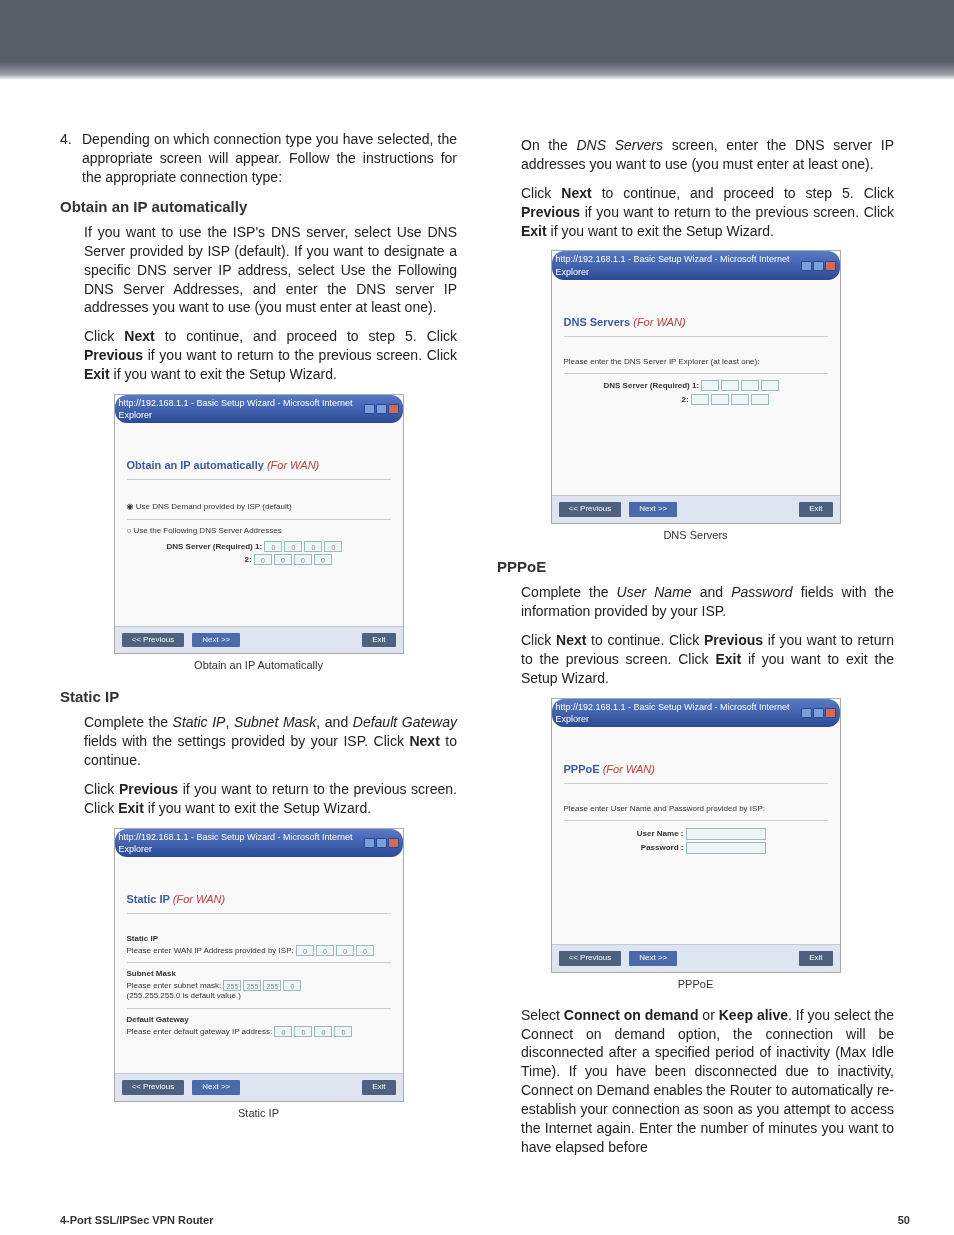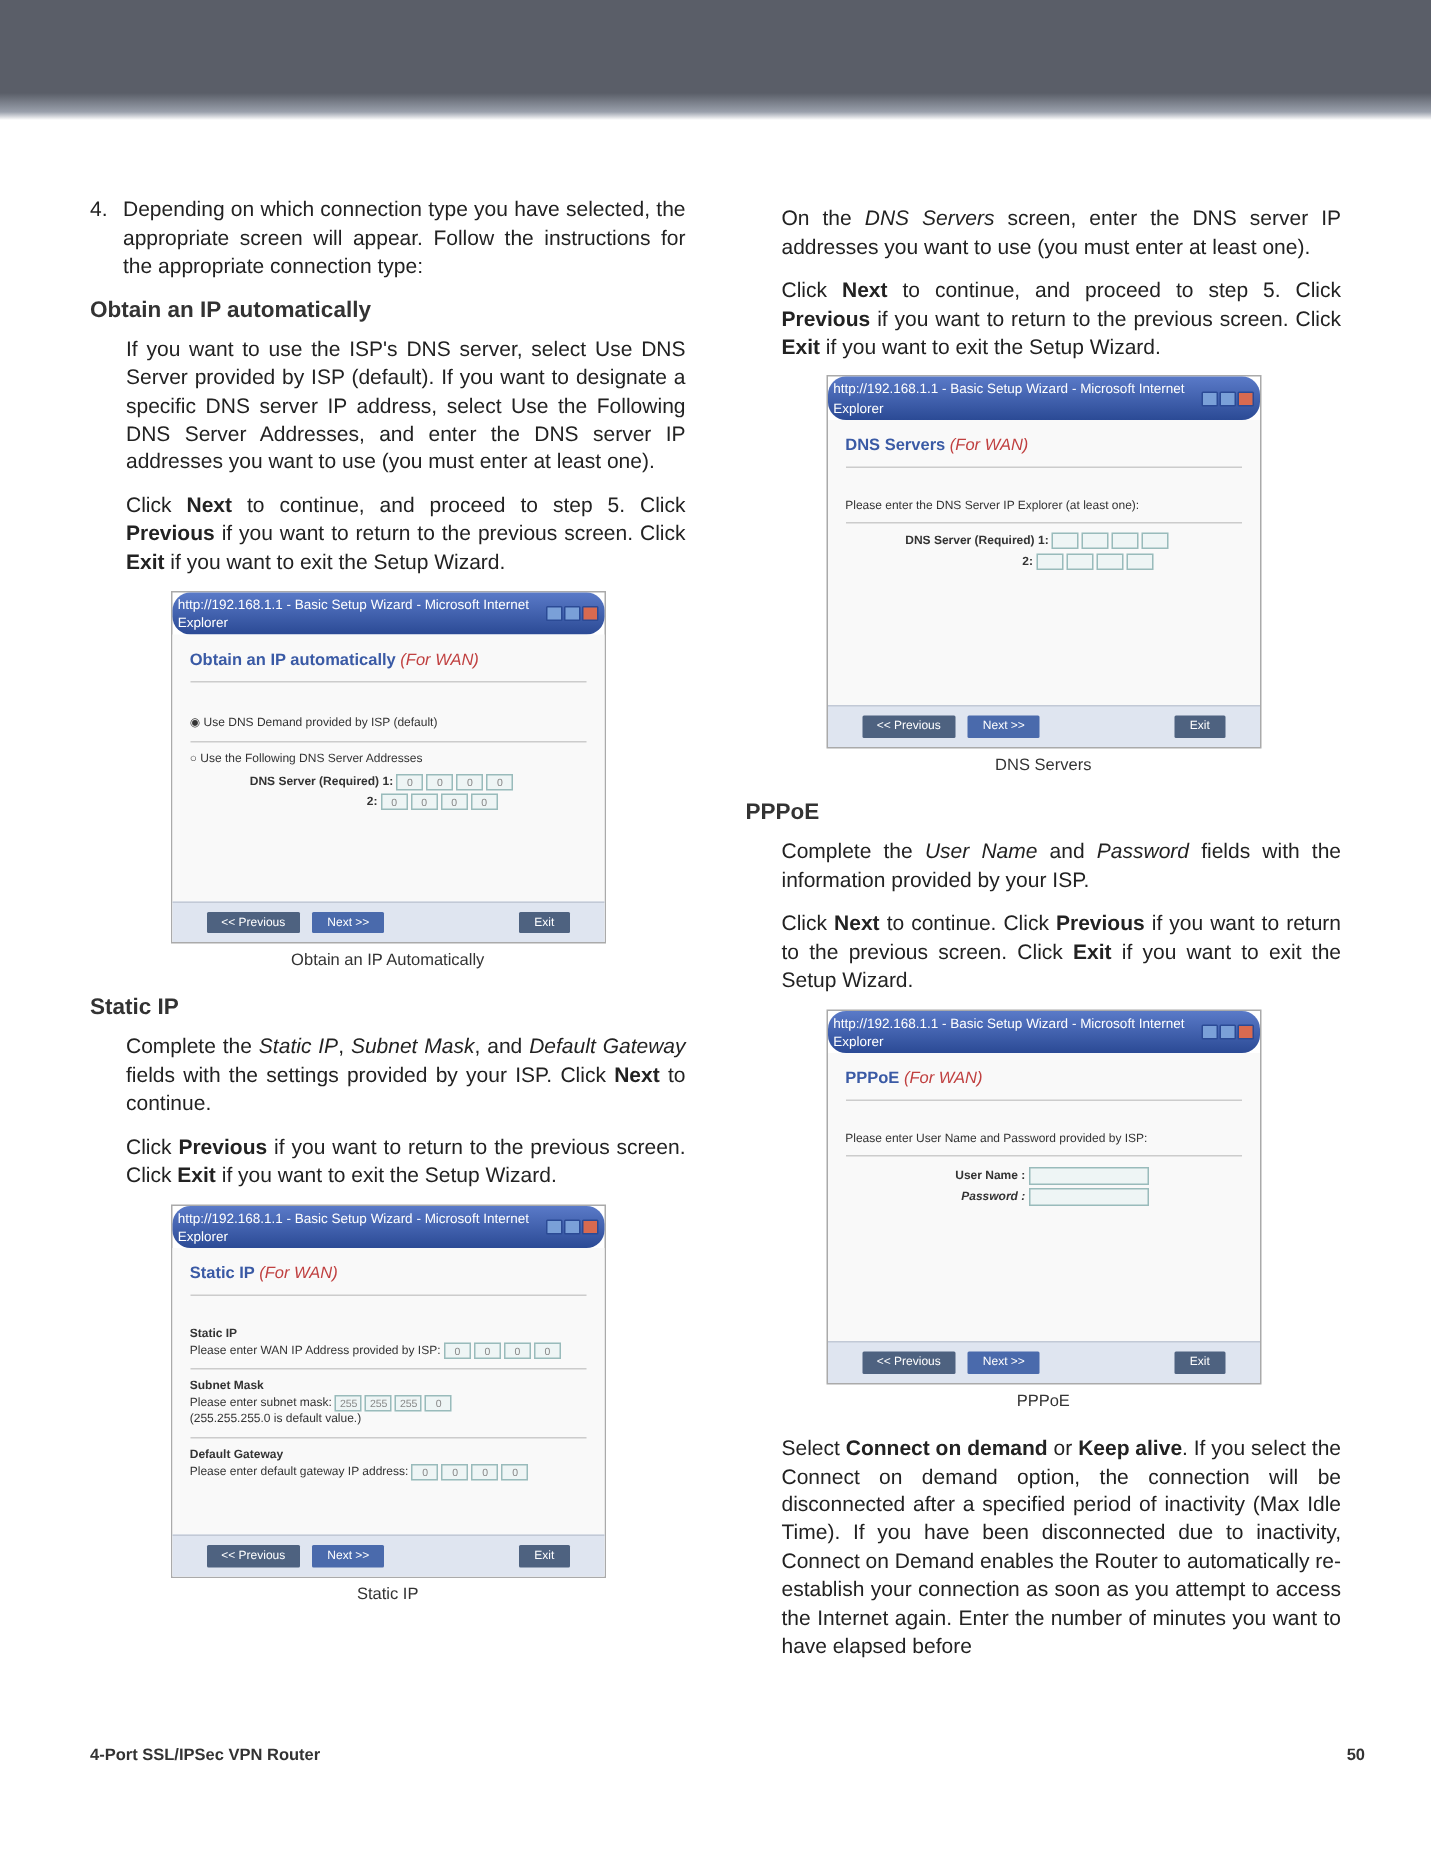--- a/index.html
+++ b/index.html
@@ -80,30 +80,30 @@
     font-size:9px;
     border-radius:12px;
   }
   .shot-titlebar .winbtns { display:flex; gap:1px; }
   .shot-titlebar .winbtns span {
     display:inline-block; width:11px; height:10px;
     background:#7aa0d8; border:1px solid #2b4a95; border-radius:1px;
   }
   .shot-titlebar .winbtns span.close { background:#d86a50; }
   .shot-body { background:var(--screenshot-bg); padding:10px 12px 4px 12px; min-height:160px; position:relative; }
-  .shot-heading { color:#3a5aa5; font-weight:700; font-size:11px; margin-bottom:2px; }
+  .shot-heading { color:#3a5aa5; font-weight:700; font-size:11px; margin-bottom:2px;margin-top:25px; }
   .shot-heading .red { color:var(--red); font-style:italic; font-weight:400; }
   .shot-rule { border-top:1px solid var(--rule); margin:6px 0; }
   .shot-label { font-size:8px; color:#333; }
   .shot-small-bold { font-weight:700; }
   .ipboxes { display:inline-flex; gap:2px; vertical-align:middle; }
   .ipboxes span { display:inline-block; width:18px; height:11px; border:1px solid #9bb; background:#eef5f5; font-size:7px; text-align:center; line-height:11px; color:#888;}
   .txtbox { display:inline-block; width:80px; height:12px; border:1px solid #9bb; background:#eef5f5; vertical-align:middle;}
   .shot-btnbar {
-    background:#dfe5f0; margin:0 -12px -4px -12px; padding:6px 23px; display:flex; gap:8px; border-top:1px solid #c2c9d6;
+    background:#dfe5f0; margin:0 -12px -4px -12px; padding:6px 7px; display:flex; gap:8px; border-top:1px solid #c2c9d6;
   }
   .sbtn { font-size:8px; color:#fff; padding:2px 10px; border-radius:1px; }
   .sbtn.prev { background:var(--btn-dk);} .sbtn.next{background:var(--btn-blue);}
   .sbtn.exit { background:var(--btn-dk); margin-left:auto;}
   .caption { text-align:center; font-size:11px; color:#333; margin:2px 0 14px 0; }
 
   
   .footer {
     padding:6px 44px 18px 60px;
     display:flex; justify-content:space-between;
@@ -319,21 +319,21 @@
           <span>PPPoE </span><span class="red">(For WAN)</span>
         </div>
         <div class="shot-rule"></div>
         <div style="height:14px"></div>
         <div class="shot-label">Please enter User Name and Password provided by ISP:</div>
         <div class="shot-rule"></div>
         <div class="shot-label" style="text-align:right; width:120px; display:inline-block;">
           <span class="shot-small-bold">User Name :</span>
         </div> <span class="txtbox"></span>
         <br>
-        <div class="shot-label" style="text-align:right; width:120px; display:inline-block; margin-top:3px;font-style:italic;">
+        <div class="shot-label" style="text-align:right; width:120px; display:inline-block; margin-top:3px;">
           <span class="shot-small-bold">Password :</span>
         </div> <span class="txtbox"></span>
         <div style="height:90px"></div>
         <div class="shot-btnbar">
           <span class="sbtn prev">&lt;&lt; Previous</span>
           <span class="sbtn next">Next &gt;&gt;</span>
           <span class="sbtn exit">Exit</span>
         </div>
       </div>
     </div>

